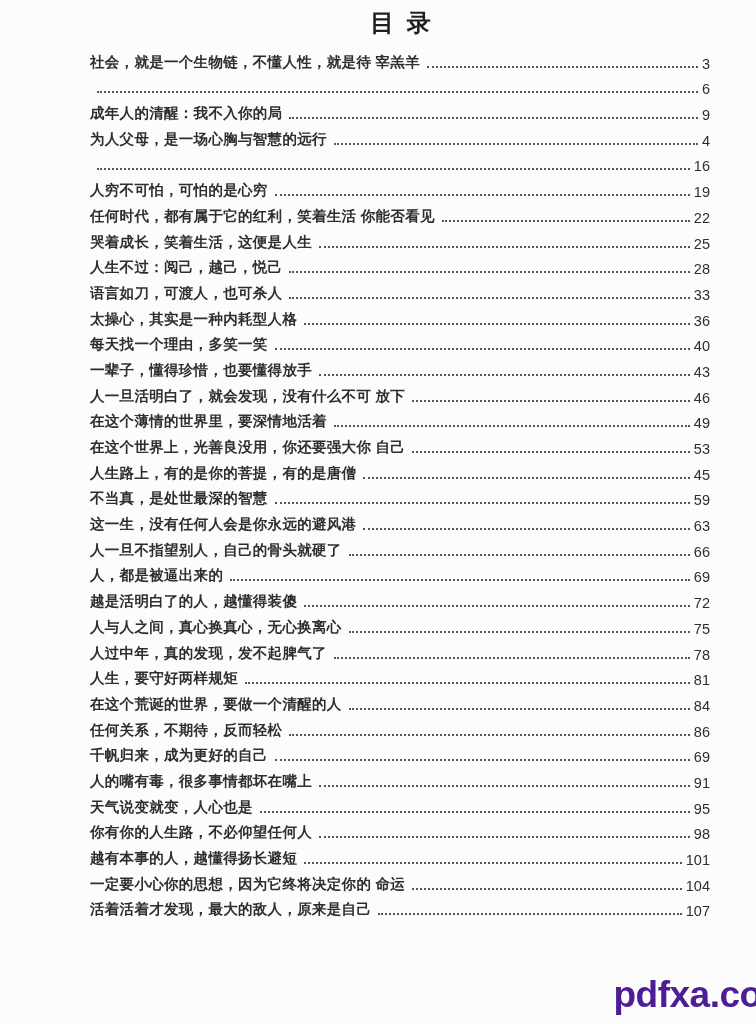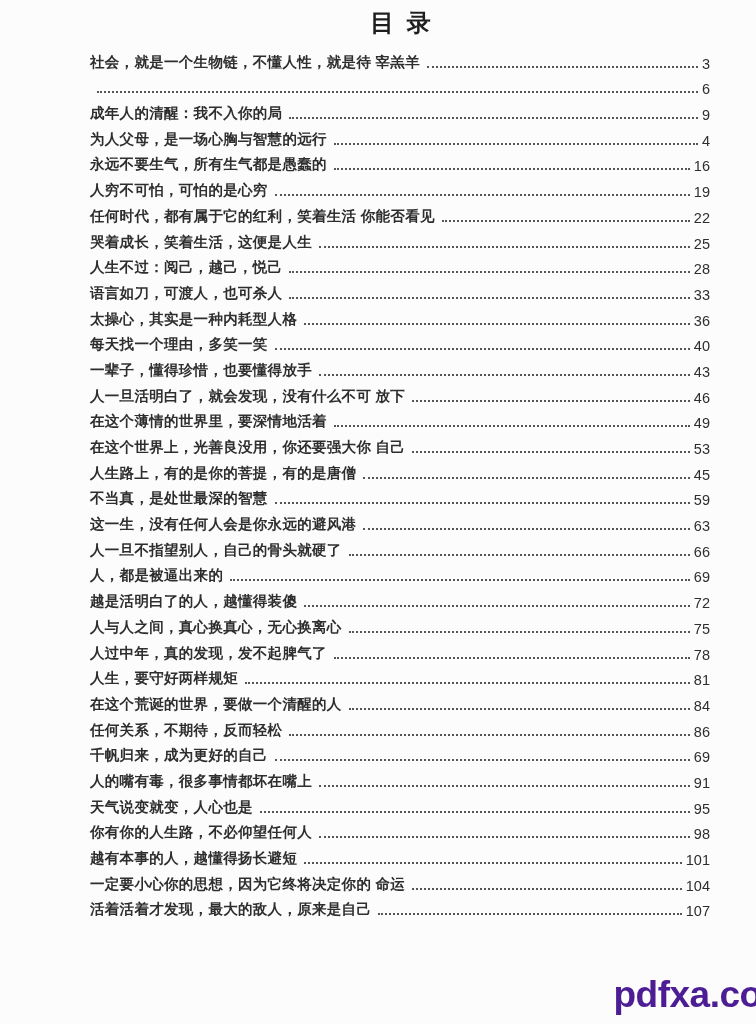--- a/index.html
+++ b/index.html
@@ -95,21 +95,20 @@
     <span class="p">9</span>
   </div>
 
   <div class="row">
     <span class="t">为人父母，是一场心胸与智慧的远行</span>
     <span class="leader"></span>
     <span class="p">4</span>
   </div>
 
   <div class="row">
-    <span class="t">永远不要生气，所有生气都是愚蠢的</span>
     <span class="leader"></span>
     <span class="p">16</span>
   </div>
 
   <div class="row">
     <span class="t">人穷不可怕，可怕的是心穷</span>
     <span class="leader"></span>
     <span class="p">19</span>
   </div>
 

